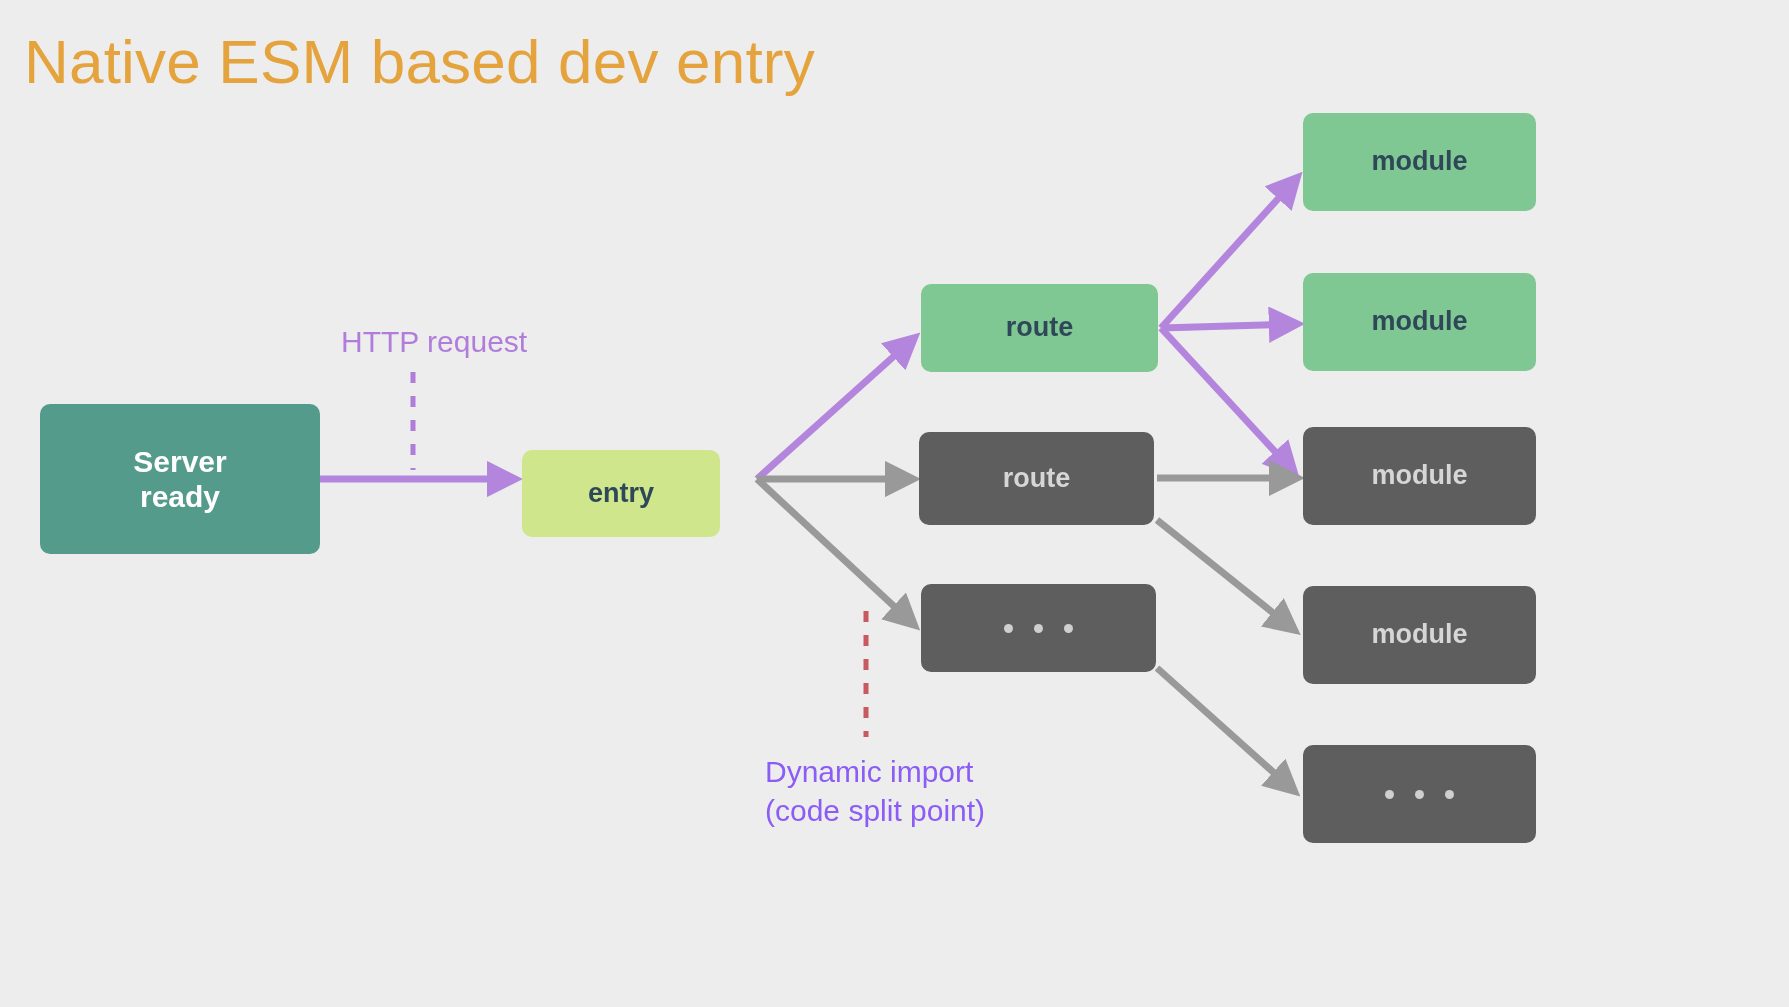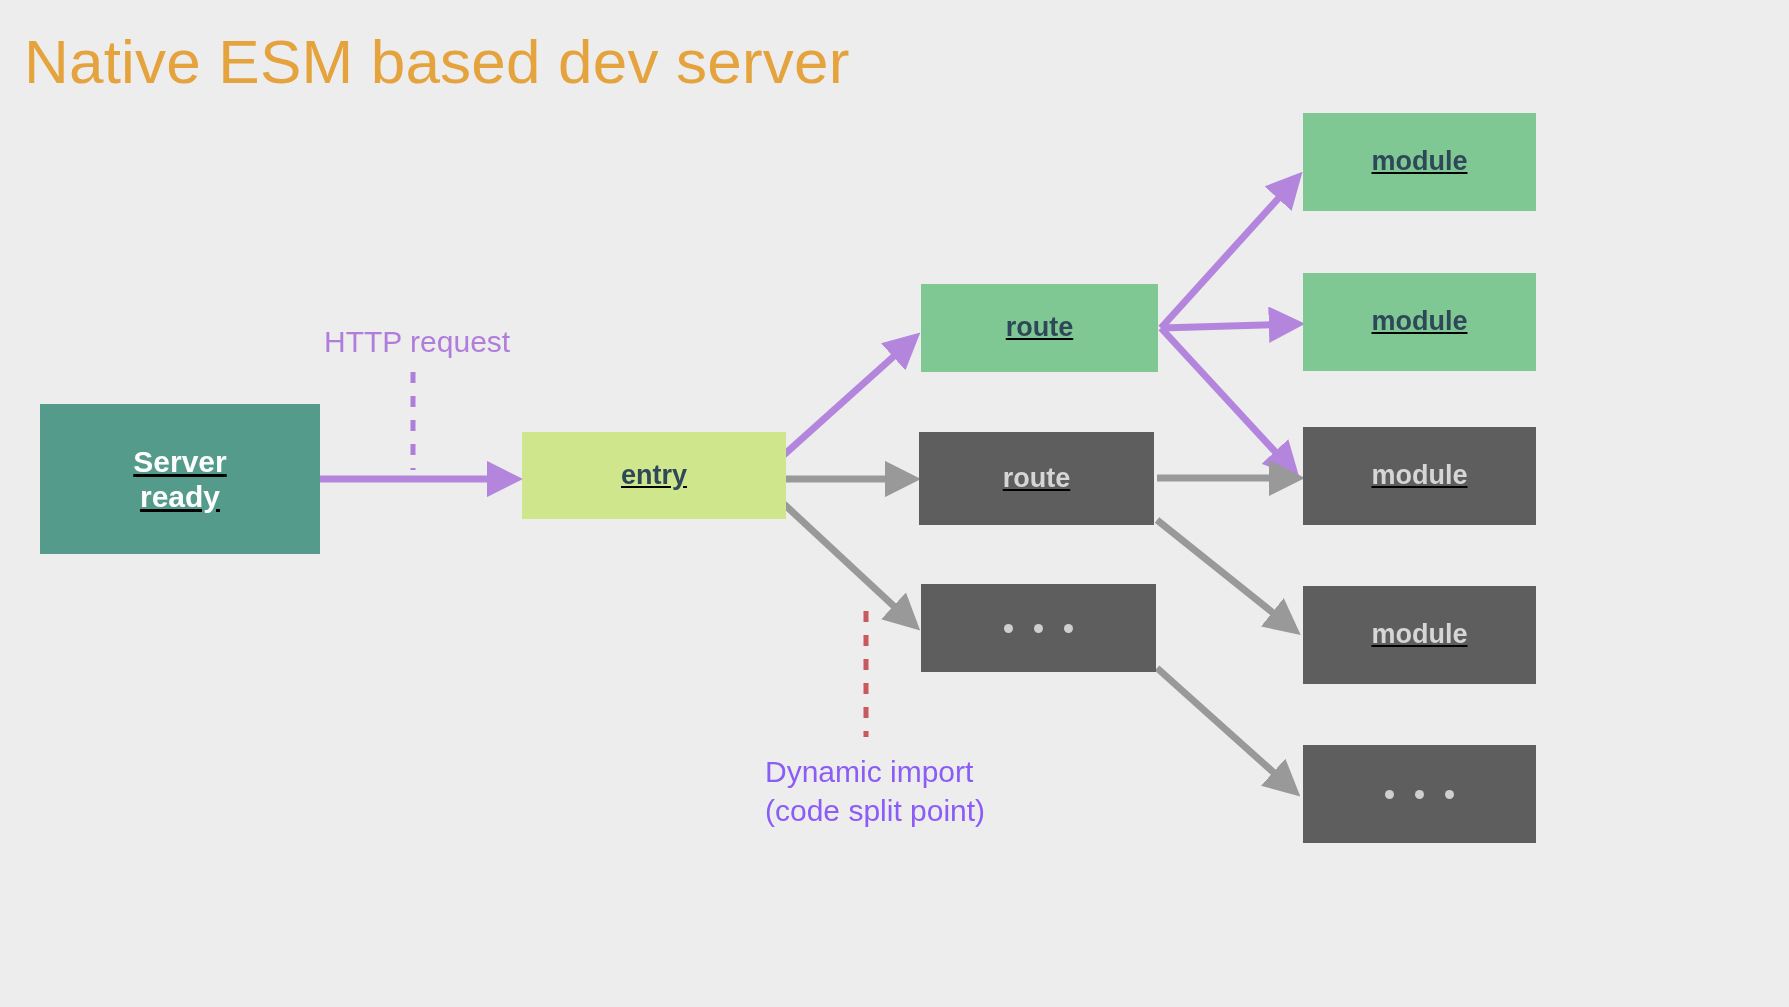--- a/index.html
+++ b/index.html
@@ -34,27 +34,26 @@
     position: absolute;
     left: 0;
     top: 0;
     width: 1789px;
     height: 1007px;
   }
 
   
   .node {
     position: absolute;
-    border-radius: 0;
+    border-radius: 10px;
     display: flex;
     align-items: center;
     justify-content: center;
     box-sizing: border-box;
     text-align: center;
-    text-decoration: underline;
   }
   .node .label {
     font-size: 27px;
     font-weight: bold;
     line-height: 1.18;
     white-space: pre-line;
   }
 
   .node.teal   { background: #549b8c; }
   .node.teal .label   { color: #ffffff; font-size: 30px; }
@@ -90,21 +89,21 @@
     white-space: pre-line;
   }
   .annot.purple { color: #b07ddb; }
   .annot.red    { color: #8b5cf6; }
 </style>
 </head>
 <body>
 
 <div id="stage">
 
-  <div id="title">Native ESM based dev server</div>
+  <div id="title">Native ESM based dev entry</div>
 
   <svg id="edges" viewBox="0 0 1789 1007" xmlns="http://www.w3.org/2000/svg">
     <defs>
       <marker id="arrow-purple" markerWidth="5.2" markerHeight="5.2" refX="3.6" refY="2.6" orient="auto" markerUnits="strokeWidth">
         <path d="M0,0 L5.2,2.6 L0,5.2 z" fill="#b485dd"></path>
       </marker>
       <marker id="arrow-gray" markerWidth="5.2" markerHeight="5.2" refX="3.6" refY="2.6" orient="auto" markerUnits="strokeWidth">
         <path d="M0,0 L5.2,2.6 L0,5.2 z" fill="#999999"></path>
       </marker>
     </defs>
@@ -132,21 +131,21 @@
     <line x1="413" y1="372" x2="413" y2="470" stroke="#b07ddb" stroke-width="5" stroke-dasharray="11 13"></line>
 
     <line x1="866" y1="611" x2="866" y2="737" stroke="#c8595e" stroke-width="5" stroke-dasharray="11 13"></line>
   </svg>
 
   <div class="node teal" style="left:24px; top:404px; width:280px; height:150px;margin-left:16px;">
     <div class="label">Server
 ready</div>
   </div>
 
-  <div class="node lime" style="left:522px; top:432px; width:264px; height:87px;justify-content:center;">
+  <div class="node lime" style="left:522px; top:450px; width:198px; height:87px;justify-content:center;">
     <div class="label">entry</div>
   </div>
 
   <div class="node green" style="left:921px; top:284px; width:237px; height:88px;">
     <div class="label">route</div>
   </div>
 
   <div class="node gray" style="left:919px; top:432px; width:235px; height:93px;">
     <div class="label">route</div>
   </div>
@@ -176,18 +175,18 @@
   </div>
 
   <div class="node gray" style="left:1303px; top:745px; width:233px; height:98px;">
     <div class="dots">
       <span></span>
         <span></span>
         <span></span>
     </div>
   </div>
 
-  <div class="annot purple" style="left:324px; top:322px;">HTTP request</div>
+  <div class="annot purple" style="left:341px; top:322px;">HTTP request</div>
 
   <div class="annot red" style="left:765px; top:752px;">Dynamic import
 (code split point)</div>
 
 </div>
 
 </body></html>

